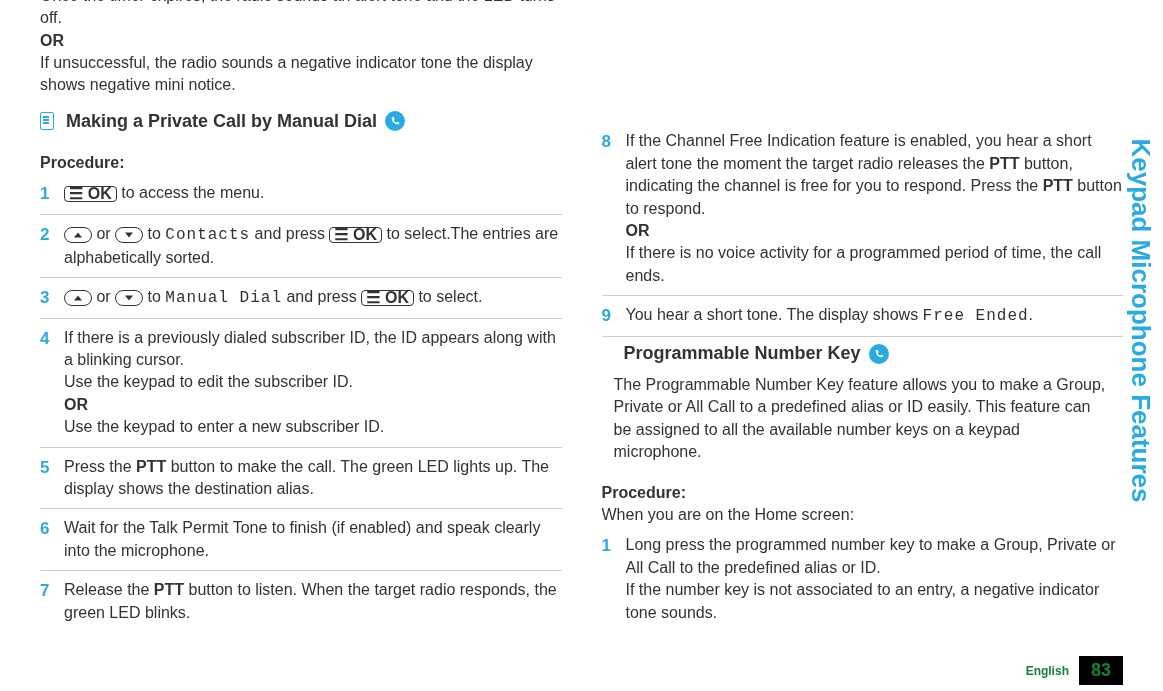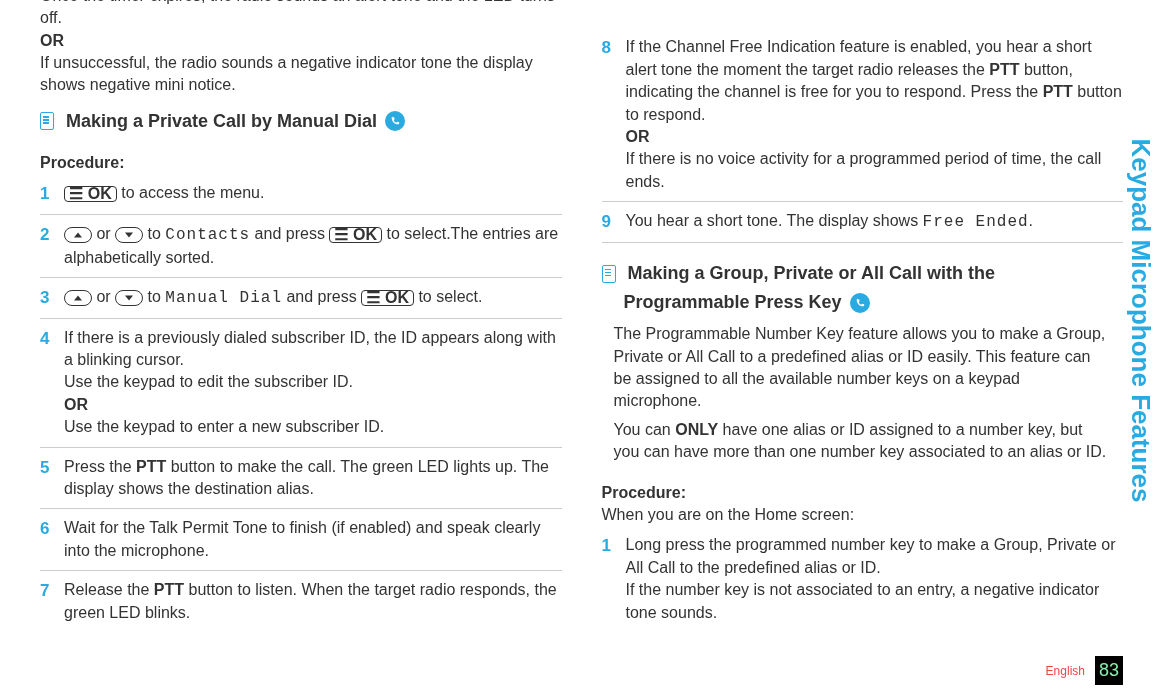--- a/index.html
+++ b/index.html
@@ -133,26 +133,26 @@
     transform-origin: center;
   }
   .footer {
     position: absolute;
     bottom: 6px;
     right: 40px;
     display: flex;
     align-items: center;
     gap: 10px;
   }
-  .footer-lang { font-size: 12px; font-weight: normal; color: #ef4444; }
+  .footer-lang { font-size: 12px; font-weight: bold; color: #15803d; }
   .footer-page {
     background: #000;
-    color: #86efac;
-    font-weight: normal;
-    padding: 4px 4px;
+    color: #15803d;
+    font-weight: bold;
+    padding: 4px 12px;
     font-size: 18px;
   }
   strong { font-weight: bold; }
   .intro-block { margin-bottom: 8px; }
   .para { margin: 6px 12px; }
 </style>
 </head>
 <body>
 
 <div class="columns">
@@ -239,37 +239,30 @@
       </div>
     </div>
 
     <div class="step">
       <div class="step-num">9</div>
       <div class="step-body">
         <span>You hear a short tone. The display shows </span><span class="mono">Free Ended</span><span>.</span>
       </div>
     </div>
 
-    <div class="heading" style="margin-top:18px;">
-      <span class="page-icon"></span>
-      <span>Making a Group, Private or All Call with the</span>
-    </div>
     <div class="heading" style="margin-top:-4px; margin-left:22px;">
-      <span>Programmable Press Key</span>
+      <span>Programmable Number Key</span>
       <span class="circle-icon">
         <svg width="10" height="10" viewBox="0 0 24 24" fill="#fff">
             <path d="M6 2c-1 0-2 1-2 2 0 9 7 16 16 16 1 0 2-1 2-2v-3l-5-1-2 2c-3-1-5-3-6-6l2-2-1-5H6z"></path>
           </svg>
       </span>
     </div>
 
     <p class="para">The Programmable Number Key feature allows you to make a Group, Private or All Call to a predefined alias or ID easily. This feature can be assigned to all the available number keys on a keypad microphone.</p>
-    <p class="para">
-      <span>You can </span><strong>ONLY</strong><span> have one alias or ID assigned to a number key, but you can have more than one number key associated to an alias or ID.</span>
-    </p>
 
     <div class="proc-label">Procedure:</div>
     <div>When you are on the Home screen:</div>
 
     <div class="step no-border">
       <div class="step-num">1</div>
       <div class="step-body">
         <span>Long press the programmed number key to make a Group, Private or All Call to the predefined alias or ID.</span><br>
         <span>If the number key is not associated to an entry, a negative indicator tone sounds.</span>
       </div>

